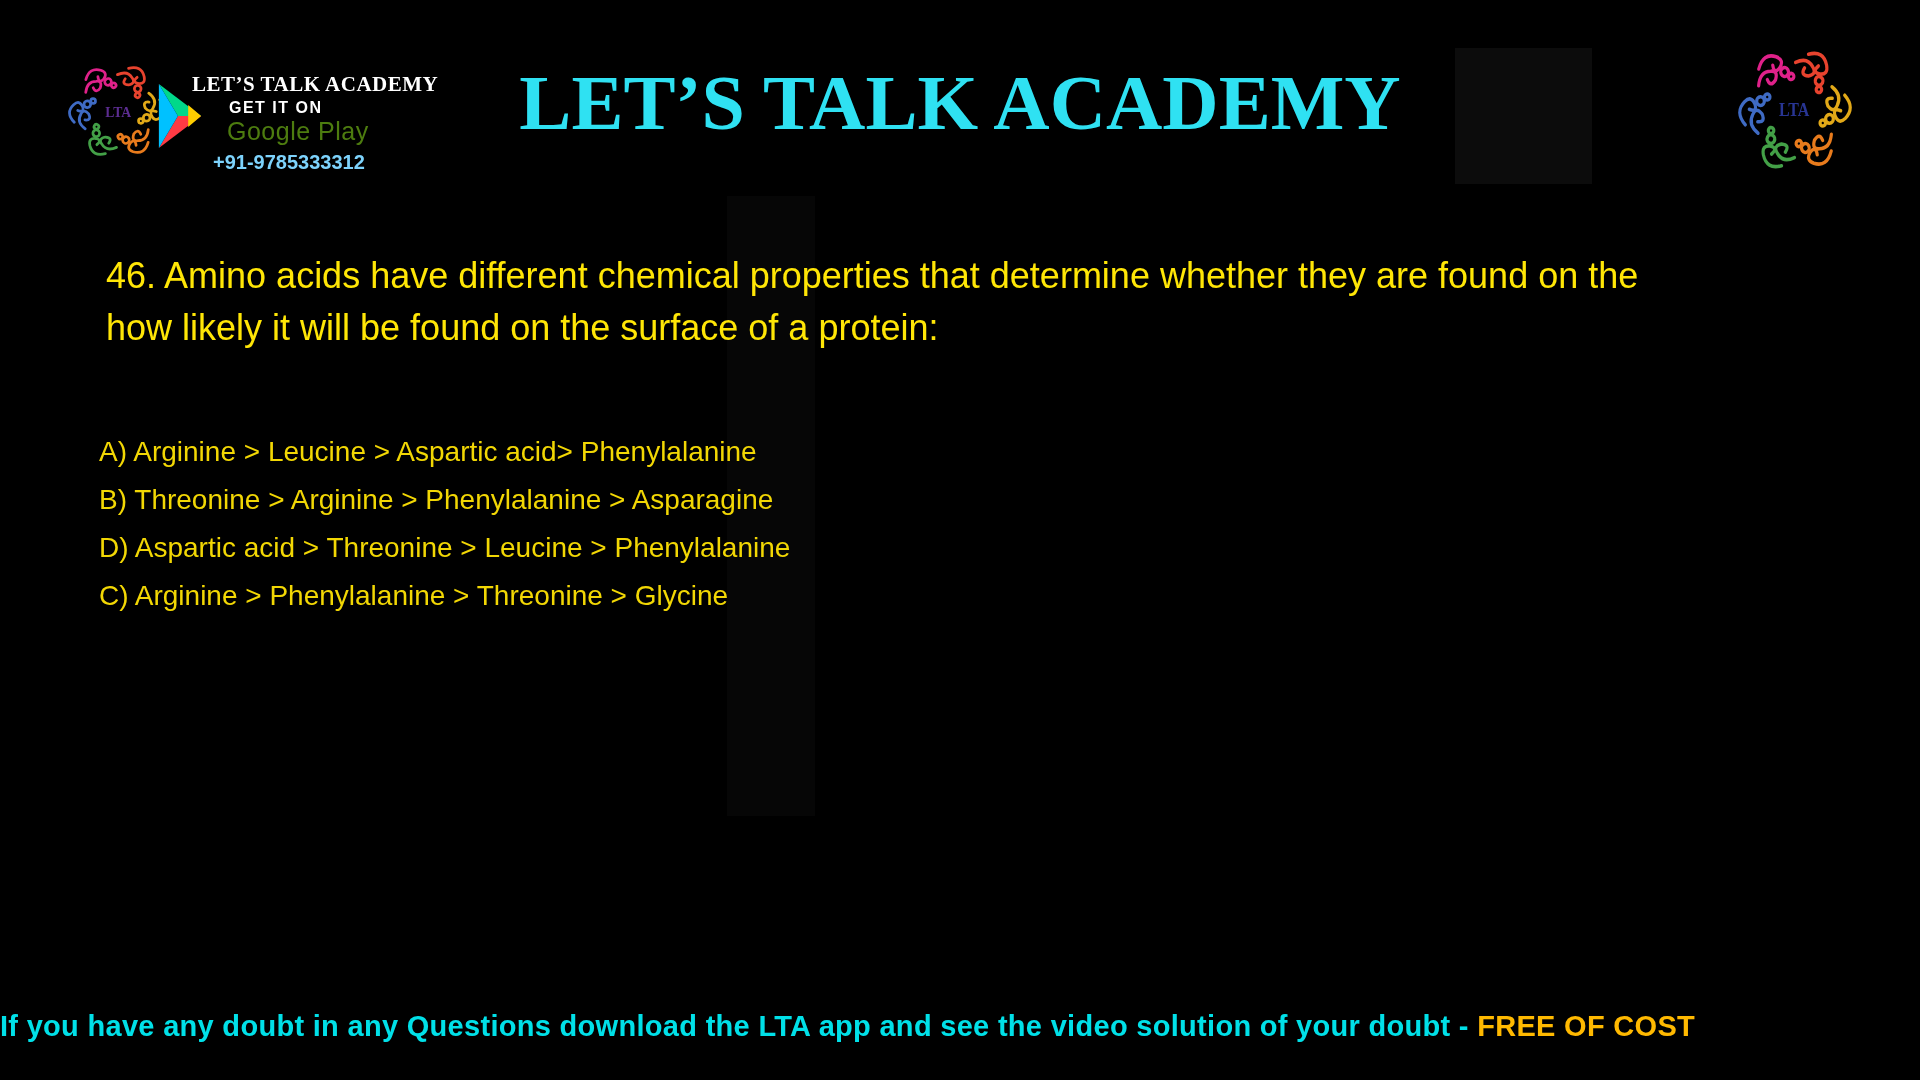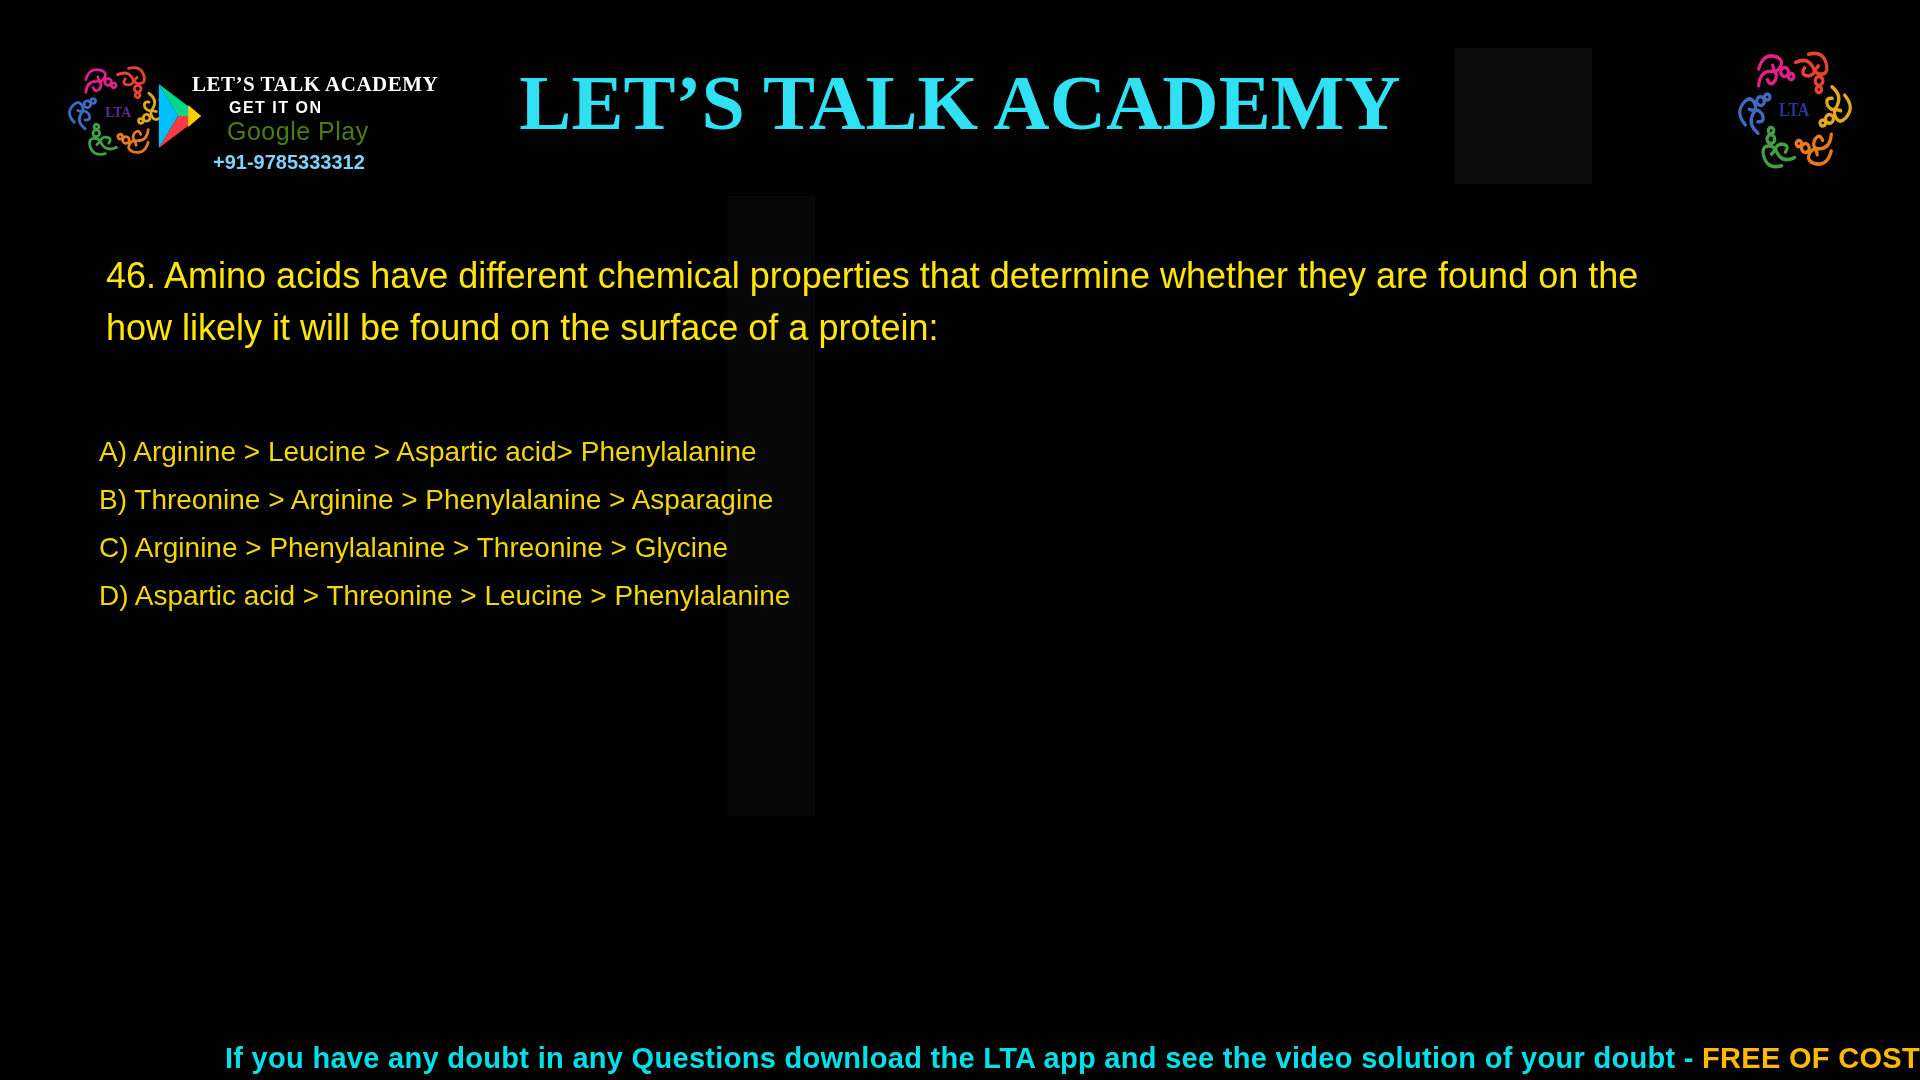--- a/index.html
+++ b/index.html
@@ -130,23 +130,23 @@
   }
   .option-line {
     white-space: nowrap;
     height: 48px;
     line-height: 48px;
   }
 
   
   .footer {
     position: absolute;
-    left: 0; top: 1042px;
+    left: 0; top: 1010px;
     width: 1920px;
-    text-align: right;
+    text-align: left;
     font-weight: bold;
     font-size: 29px;
     letter-spacing: 0.3px;
     white-space: nowrap;
   }
   .footer-message { color: var(--footer_cyan, #00E0E8); }
   .footer-highlight { color: var(--footer_gold, #FFB900); }
 </style>
 </head>
 <body>
@@ -201,22 +201,22 @@
   </svg>
 
   <div class="question">
     <div class="question-line">46. Amino acids have different chemical properties that determine whether they are found on the</div>
     <div class="question-line">how likely it will be found on the surface of a protein:</div>
   </div>
 
   <div class="options">
     <div class="option-line">A) Arginine &gt; Leucine &gt; Aspartic acid&gt; Phenylalanine</div>
     <div class="option-line">B) Threonine &gt; Arginine &gt; Phenylalanine &gt; Asparagine</div>
+    <div class="option-line">D) Aspartic acid &gt; Threonine &gt; Leucine &gt; Phenylalanine</div>
     <div class="option-line">C) Arginine &gt; Phenylalanine &gt; Threonine &gt; Glycine</div>
-    <div class="option-line">D) Aspartic acid &gt; Threonine &gt; Leucine &gt; Phenylalanine</div>
   </div>
 
   <div class="footer">
     <span class="footer-message">If you have any doubt in any Questions download the LTA app and see the video solution of your doubt -</span>
     <span class="footer-highlight">FREE OF COST</span>
   </div>
 
 </div>
 
 </body></html>

